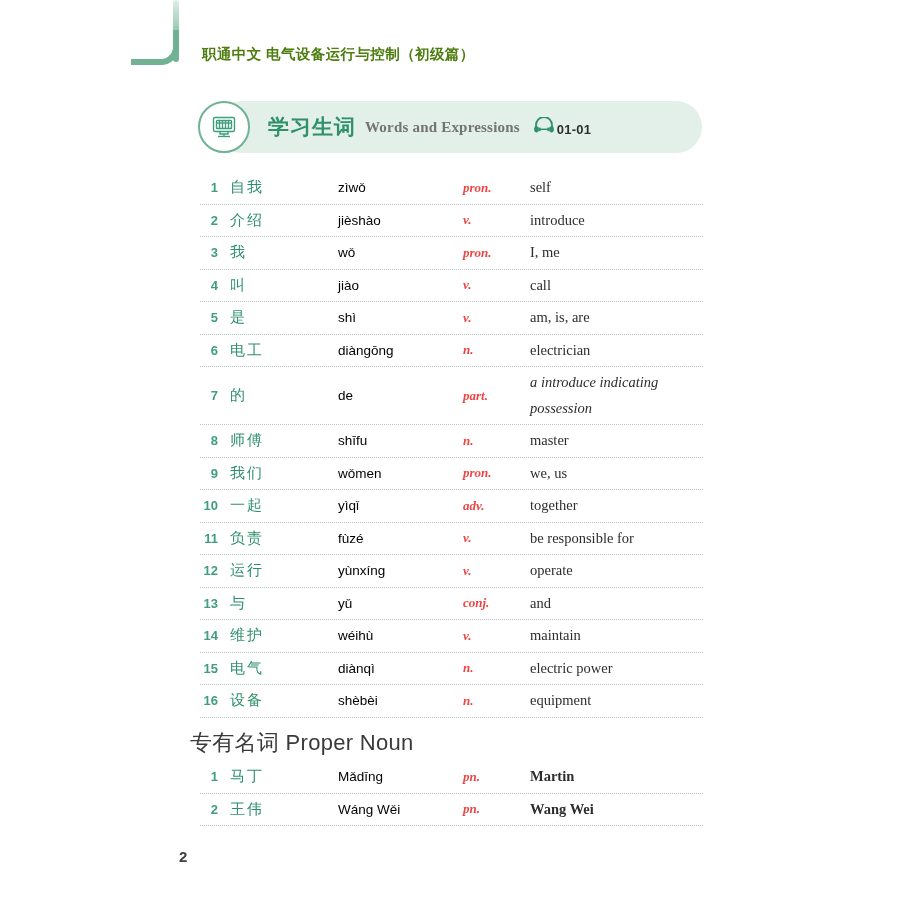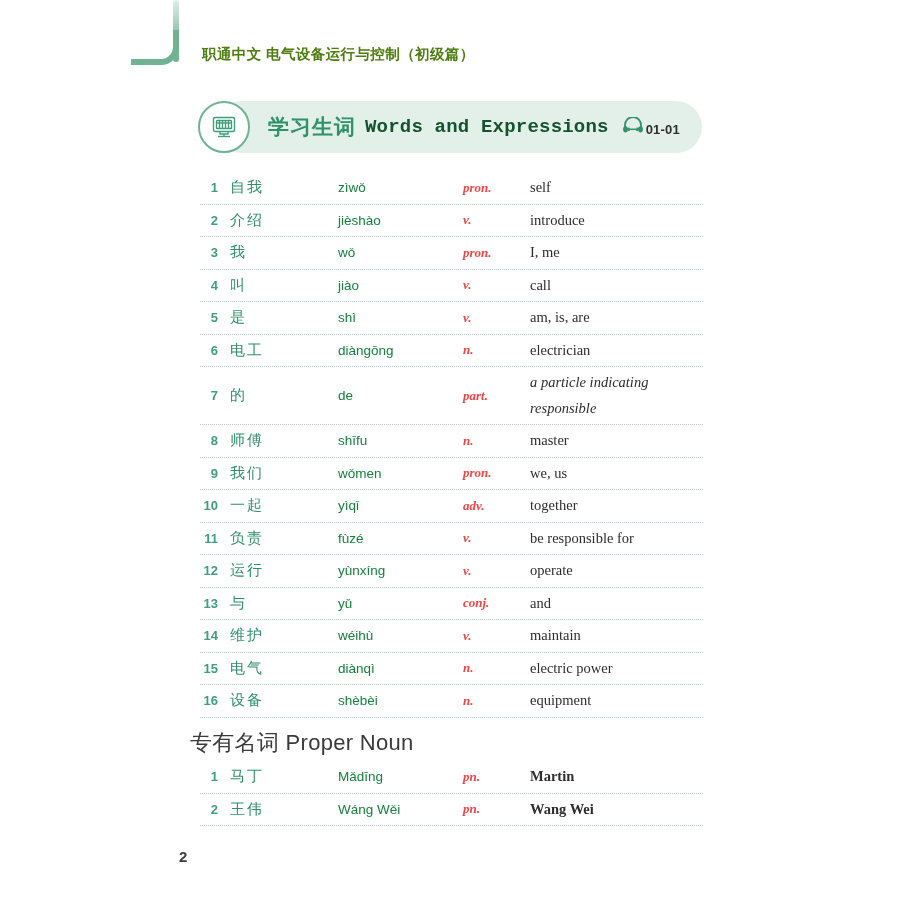--- a/index.html
+++ b/index.html
@@ -86,24 +86,24 @@
     gap: 9px;
     white-space: nowrap;
   }
   .banner-cn {
     font-size: 21px;
     font-weight: bold;
     color: #2f9169;
     letter-spacing: 1px;
   }
   .banner-en {
-    font-family: Liberation Mono, monospace;
-    font-size: 19px;
-    font-weight: bold;
-    color: #14532d;
+    font-family: Liberation Serif, serif;
+    font-size: 15px;
+    font-weight: bold;
+    color: #737373;
     letter-spacing: 0.2px;
   }
   .audio-tag {
     display: flex;
     align-items: flex-end;
     gap: 2px;
     margin-left: 4px;
   }
   .audio-code {
     font-size: 13px;
@@ -141,21 +141,21 @@
   .col-cn {
     width: 108px;
     font-size: 15px;
     color: #2f8f6b;
     letter-spacing: 2px;
     flex: 0 0 auto;
   }
   .col-py {
     width: 125px;
     font-size: 13.5px;
-    color: #15803d;
+    color: #000000;
     flex: 0 0 auto;
   }
   .col-pos {
     width: 67px;
     font-family: "Liberation Serif", "DejaVu Serif", serif;
     font-style: italic;
     font-size: 13px;
     font-weight: bold;
     color: #ef4444;
     flex: 0 0 auto;
@@ -284,21 +284,21 @@
         <div class="col-cn">电工</div>
         <div class="col-py">diàngōng</div>
         <div class="col-pos">n.</div>
         <div class="col-en">electrician</div>
       </div>
       <div class="vocab-row tall">
         <div class="col-num">7</div>
         <div class="col-cn">的</div>
         <div class="col-py">de</div>
         <div class="col-pos">part.</div>
-        <div class="col-en italic">a particle indicating responsible</div>
+        <div class="col-en italic">a introduce indicating possession</div>
       </div>
       <div class="vocab-row">
         <div class="col-num">8</div>
         <div class="col-cn">师傅</div>
         <div class="col-py">shīfu</div>
         <div class="col-pos">n.</div>
         <div class="col-en">master</div>
       </div>
       <div class="vocab-row">
         <div class="col-num">9</div>

